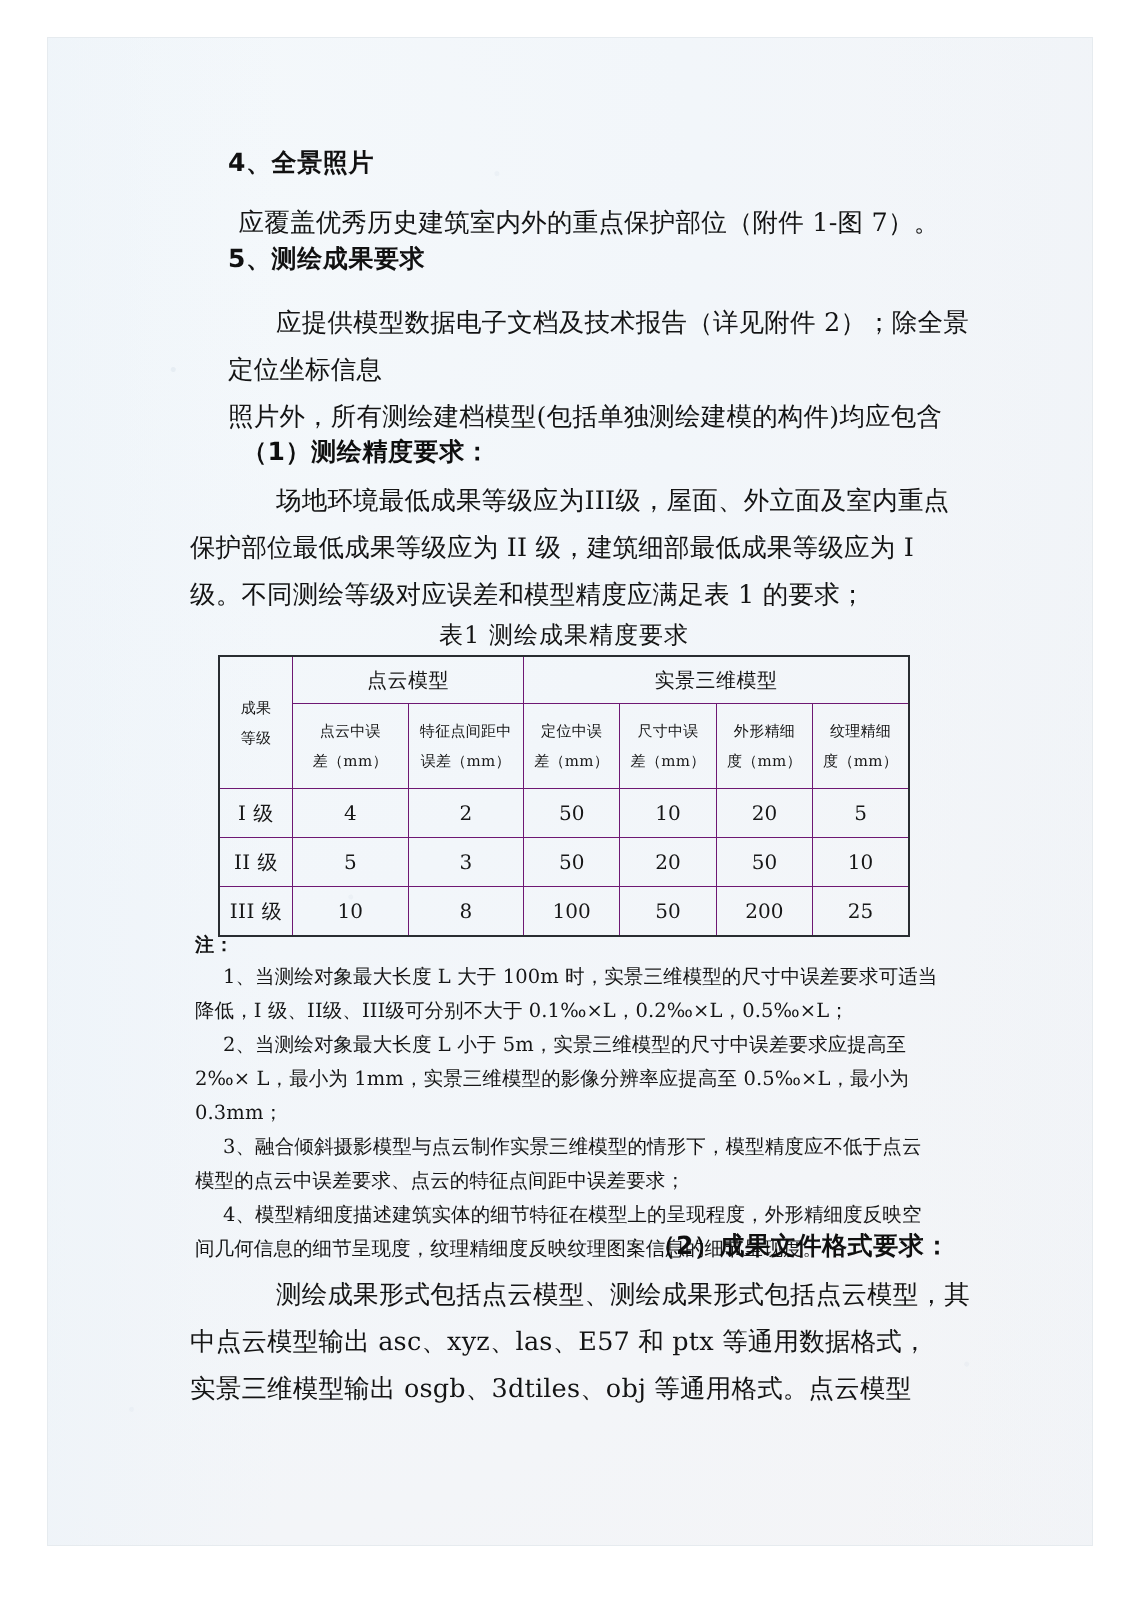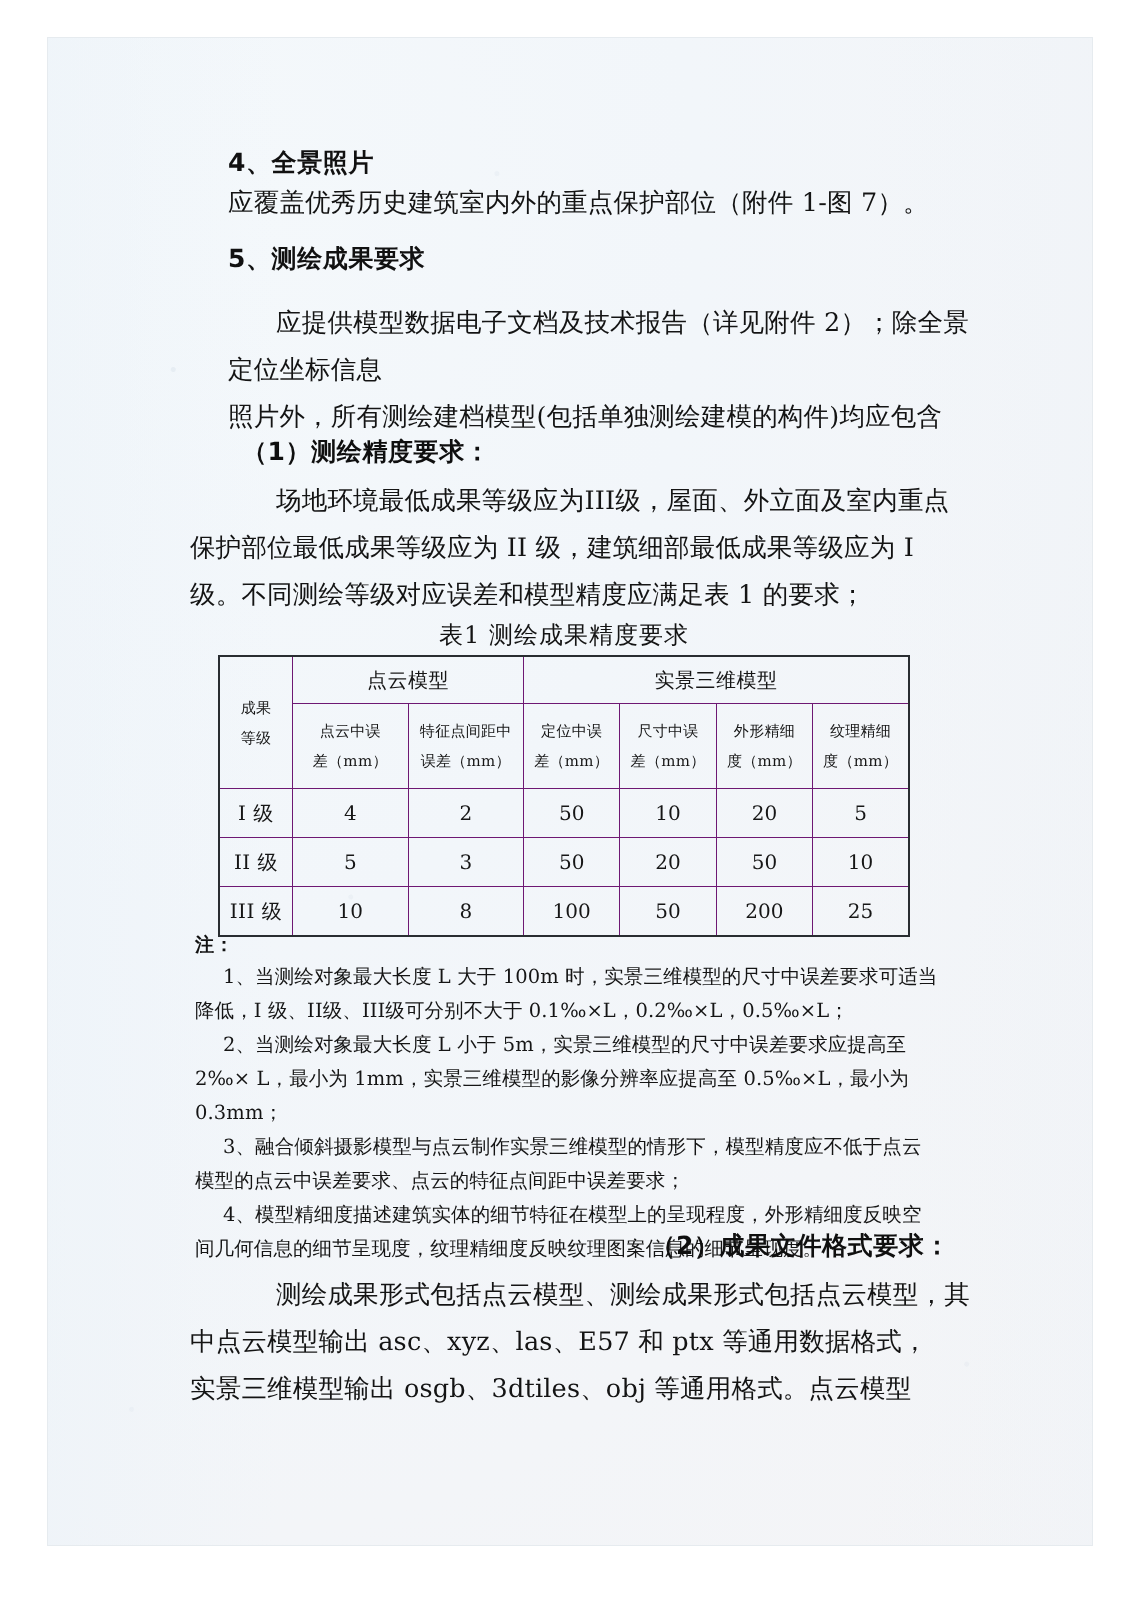--- a/index.html
+++ b/index.html
@@ -167,21 +167,21 @@
 <div id="scan-page">
   <div id="scan-band"></div>
   <div id="scan-noise"></div>
 </div>
 
 <div id="content">
 
   <div class="body-block ink" style="top:140px;">
     <div class="h-line">4、全景照片</div>
   </div>
-  <div class="body-block ink" style="top:180px;">
+  <div class="body-block ink" style="top:200px;text-align:center;">
     <div class="p-line">应覆盖优秀历史建筑室内外的重点保护部位（附件 1-图 7）。</div>
   </div>
 
   <div class="body-block ink" style="top:236px;">
     <div class="h-line">5、测绘成果要求</div>
   </div>
   <div class="body-block ink" style="top:300px;">
     <div class="p-line" style="text-indent:48px;">应提供模型数据电子文档及技术报告（详见附件 2）；除全景</div>
     <div class="p-line">定位坐标信息</div>
     <div class="p-line">照片外，所有测绘建档模型(包括单独测绘建模的构件)均应包含</div>

